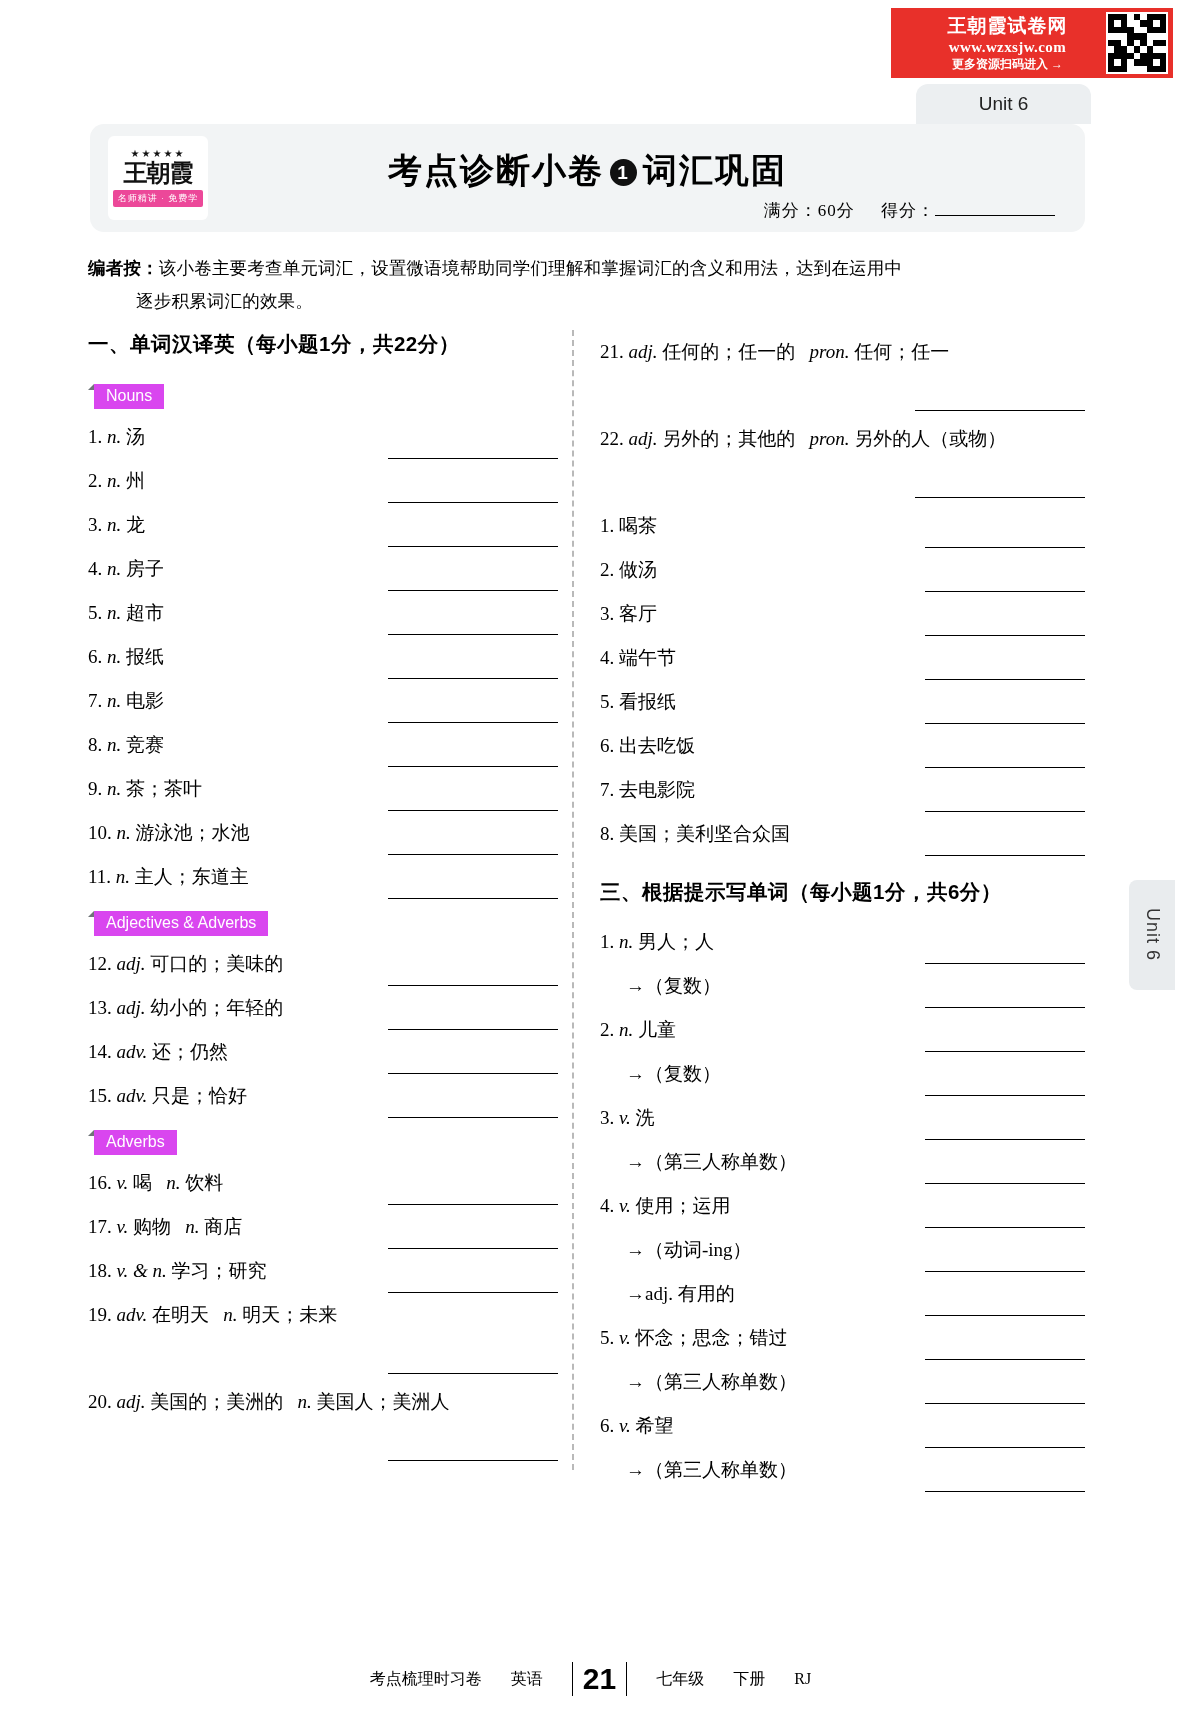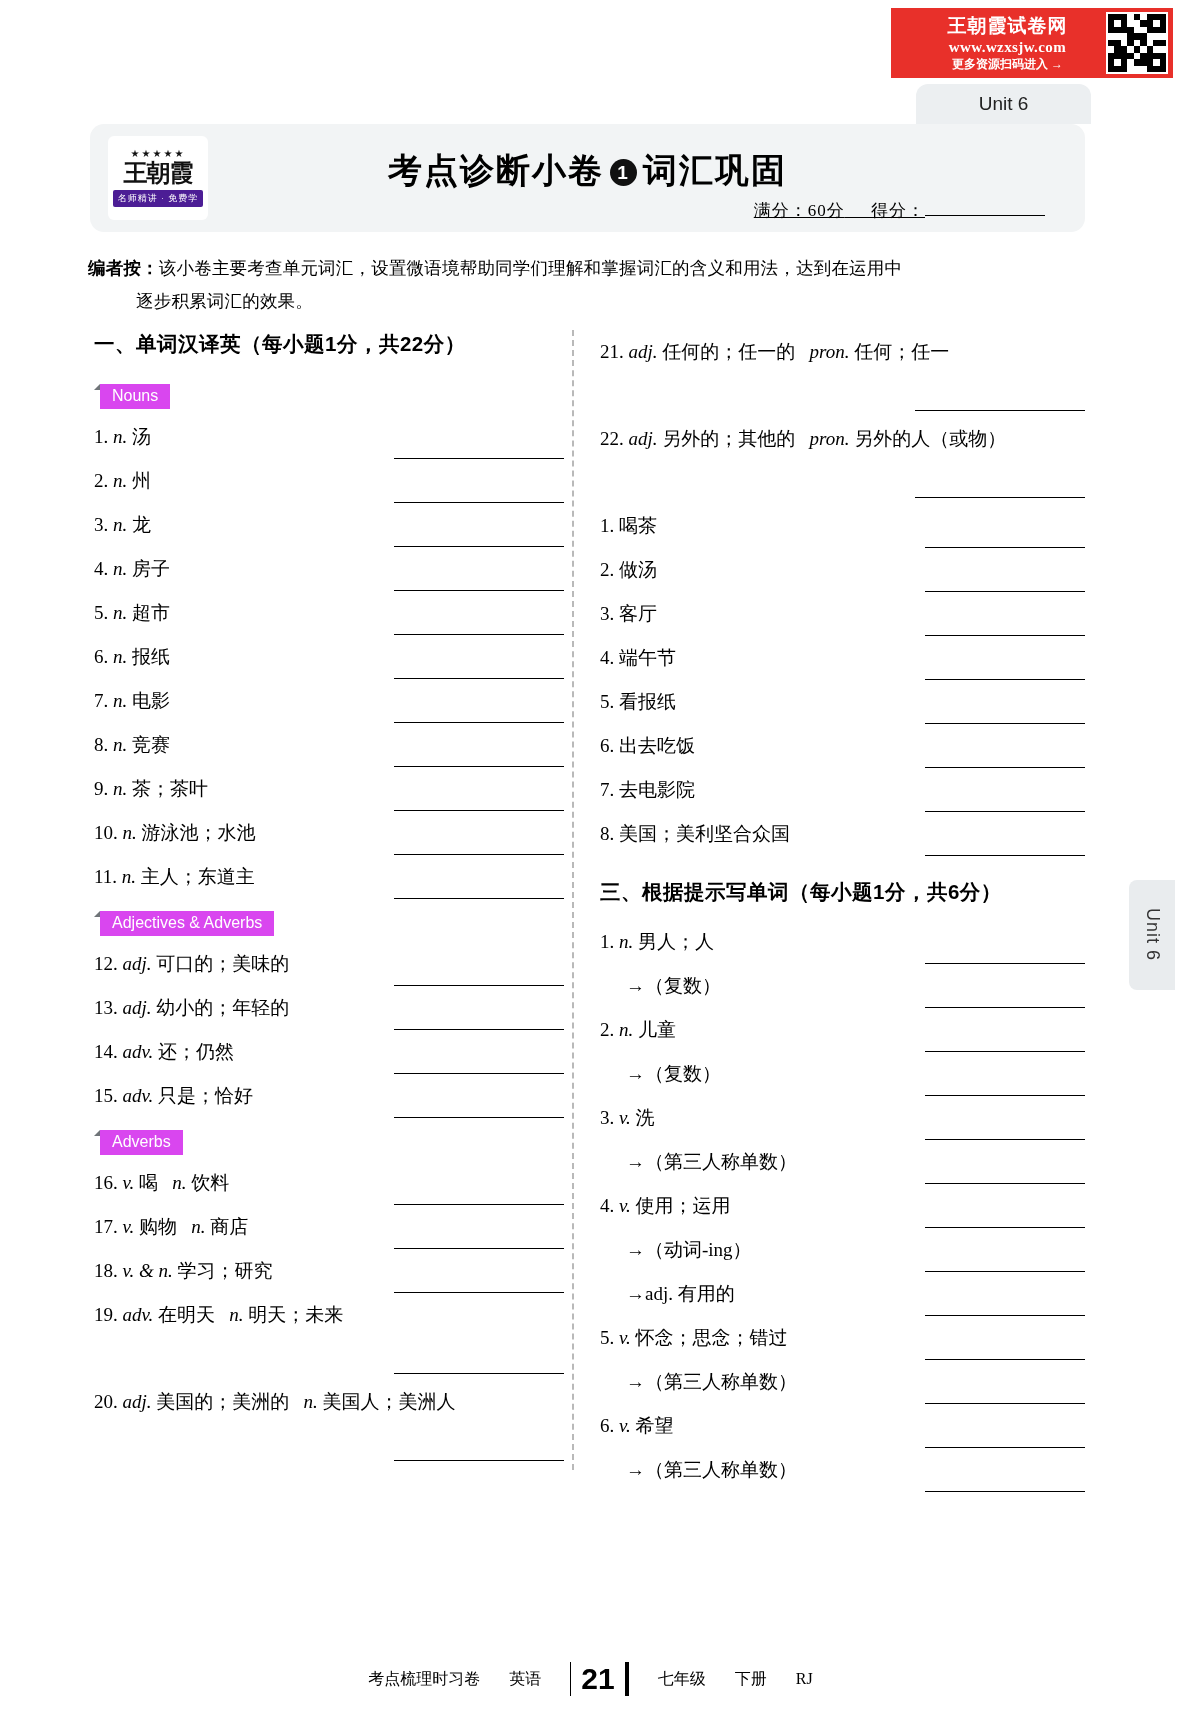--- a/index.html
+++ b/index.html
@@ -60,49 +60,49 @@
     position:absolute;left:18px;top:12px;width:100px;height:84px;
     background:#fff;border-radius:6px;
     display:flex;flex-direction:column;align-items:center;justify-content:center;
   }
   .logo .stars{font-size:10px;color:#111;letter-spacing:2px;line-height:10px;}
   .logo .name{
     font-size:24px;font-weight:bold;color:#111;line-height:1;
     margin-top:2px;letter-spacing:-1px;
   }
   .logo .bar{
-    margin-top:5px;background:#4c1d95;color:#fff;font-size:9px;
+    margin-top:5px;background:#ec4899;color:#fff;font-size:9px;
     padding:2px 5px;border-radius:2px;letter-spacing:1px;
   }
   .header-title{
     position:absolute;left:0;right:0;top:24px;text-align:center;
     font-family:"Liberation Sans",sans-serif;font-weight:bold;font-size:34px;
     letter-spacing:2px;
   }
   .circle-num{
     display:inline-block;width:27px;height:27px;border-radius:50%;
     background:#111;color:#fff;font-size:19px;line-height:27px;text-align:center;
     vertical-align:3px;margin:0 6px;font-family:"Liberation Sans",sans-serif;
   }
   .score-line{
-    position:absolute;right:40px;bottom:10px;font-size:17px;letter-spacing:1px;text-decoration:underline;
+    position:absolute;right:30px;bottom:10px;font-size:17px;letter-spacing:1px;
   }
   .score-line .blank{display:inline-block;width:120px;border-bottom:1px solid #000;}
 
   
   .editor-note{
     position:absolute;left:88px;top:252px;width:1000px;
     font-size:17.5px;line-height:33px;letter-spacing:0.2px;
   }
   .editor-note b{font-weight:bold;}
   .editor-note .ind{display:block;padding-left:48px;}
 
   
   .col{position:absolute;top:330px;}
-  .col-left{left:88px;width:470px;margin-left:6px;}
+  .col-left{left:88px;width:470px;}
   .col-right{left:600px;width:485px;}
   .divider{
     position:absolute;left:572px;top:330px;height:1140px;width:0;
     border-left:2px dashed #b9b9b9;
   }
 
   .sec-title{
     font-family:"Liberation Sans",sans-serif;font-weight:bold;
     font-size:20.5px;letter-spacing:0.5px;margin:0 0 14px 0;
   }
@@ -135,21 +135,21 @@
   .right-item .rule{flex:0 0 160px;margin-left:auto;}
 
   
   .footer{
     position:absolute;left:0;right:0;bottom:34px;
     display:flex;align-items:center;justify-content:center;gap:29px;
     font-size:16px;
   }
   .footer .pg{
     font-family:"Liberation Sans",sans-serif;font-weight:bold;font-size:30px;
-    border-left:1px solid #000;border-right:4px solid #000000;padding:0 10px;
+    border-left:1px solid #000;border-right:1px solid #000000;padding:0 10px;
   }
 </style>
 </head>
 <body>
 
 <div class="page">
 
   <div class="top-banner">
     <div class="banner-text">
       <div class="banner-title">王朝霞试卷网</div>

